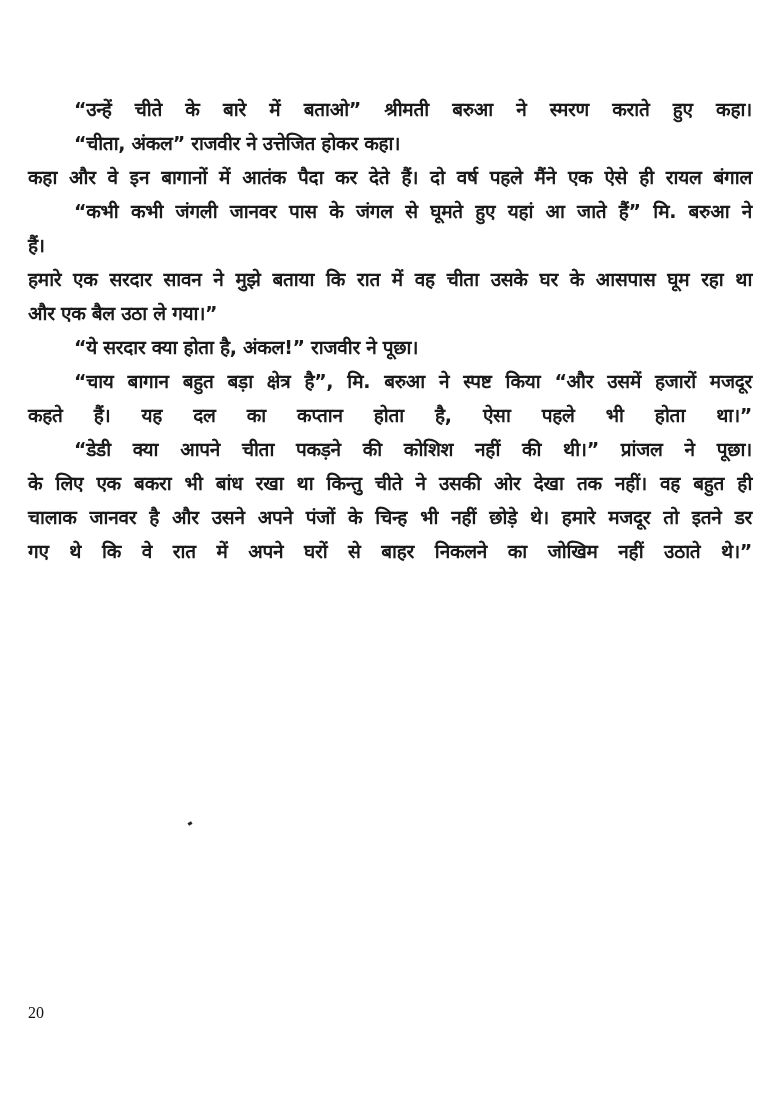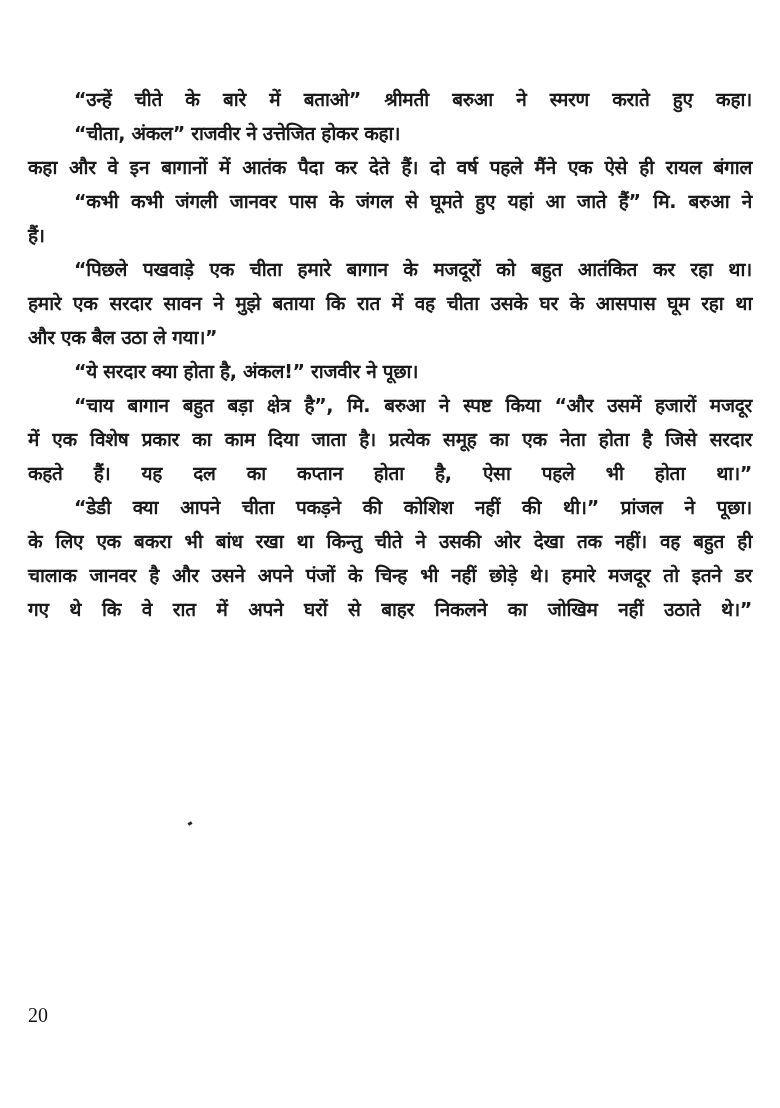--- a/index.html
+++ b/index.html
@@ -7,21 +7,21 @@
     width: 780px;
     height: 1108px;
     background: #ffffff;
     position: relative;
     overflow: hidden;
     color: #1a1a1a;
   }
   .page {
     position: absolute;
     left: 28px;
-    top: 82px;
+    top: 92px;
     width: 724px;
   }
   .line {
     font-family: "DejaVu Sans", sans-serif;
     font-size: 19px;
     font-weight: bold;
     line-height: 34px;
     height: 34px;
     white-space: nowrap;
     text-align: justify;
@@ -37,45 +37,43 @@
     width: 4px;
     height: 3px;
     background: #222;
     transform: rotate(-30deg);
   }
   .page-number {
     position: absolute;
     left: 28px;
     top: 1004px;
     font-family: "Liberation Serif", serif;
-    font-size: 20px;
+    font-size: 16px;
     color: #111;
   }
 </style>
 </head>
 <body>
 
 <div class="page">
 
   <div class="line indent">“उन्हें चीते के बारे में बताओ” श्रीमती बरुआ ने स्मरण कराते हुए कहा।</div>
 
   <div class="line indent last">“चीता, अंकल” राजवीर ने उत्तेजित होकर कहा।</div>
 
   <div class="line">कहा और वे इन बागानों में आतंक पैदा कर देते हैं। दो वर्ष पहले मैंने एक ऐसे ही रायल बंगाल</div>
   <div class="line indent">“कभी कभी जंगली जानवर पास के जंगल से घूमते हुए यहां आ जाते हैं” मि. बरुआ ने</div>
   <div class="line last">हैं।</div>
 
-  <div class="line indent">“पिछले पखवाड़े एक चीता हमारे बागान के मजदूरों को बहुत आतंकित कर रहा था।</div>
   <div class="line">हमारे एक सरदार सावन ने मुझे बताया कि रात में वह चीता उसके घर के आसपास घूम रहा था</div>
   <div class="line last">और एक बैल उठा ले गया।”</div>
 
   <div class="line indent last">“ये सरदार क्या होता है, अंकल!” राजवीर ने पूछा।</div>
 
   <div class="line indent">“चाय बागान बहुत बड़ा क्षेत्र है”, मि. बरुआ ने स्पष्ट किया “और उसमें हजारों मजदूर</div>
-  <div class="line">में एक विशेष प्रकार का काम दिया जाता है। प्रत्येक समूह का एक नेता होता है जिसे सरदार</div>
   <div class="line">कहते हैं। यह दल का कप्तान होता है, ऐसा पहले भी होता था।”</div>
 
   <div class="line indent">“डेडी क्या आपने चीता पकड़ने की कोशिश नहीं की थी।” प्रांजल ने पूछा।</div>
 
   <div class="line">के लिए एक बकरा भी बांध रखा था किन्तु चीते ने उसकी ओर देखा तक नहीं। वह बहुत ही</div>
   <div class="line">चालाक जानवर है और उसने अपने पंजों के चिन्ह भी नहीं छोड़े थे। हमारे मजदूर तो इतने डर</div>
   <div class="line">गए थे कि वे रात में अपने घरों से बाहर निकलने का जोखिम नहीं उठाते थे।”</div>
 
 </div>
 

